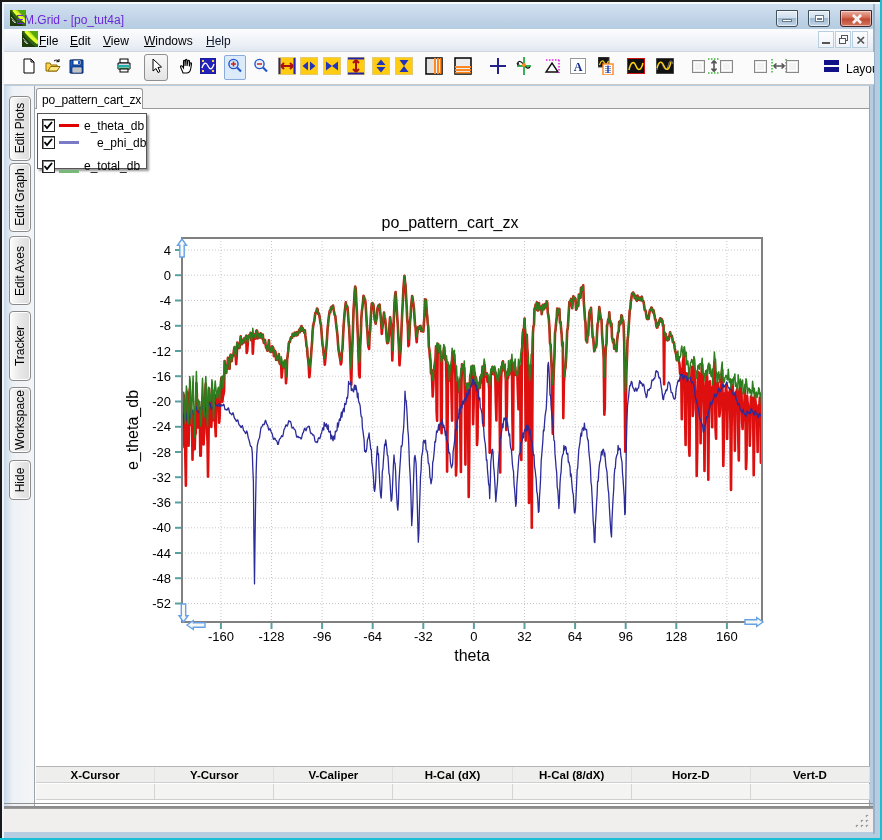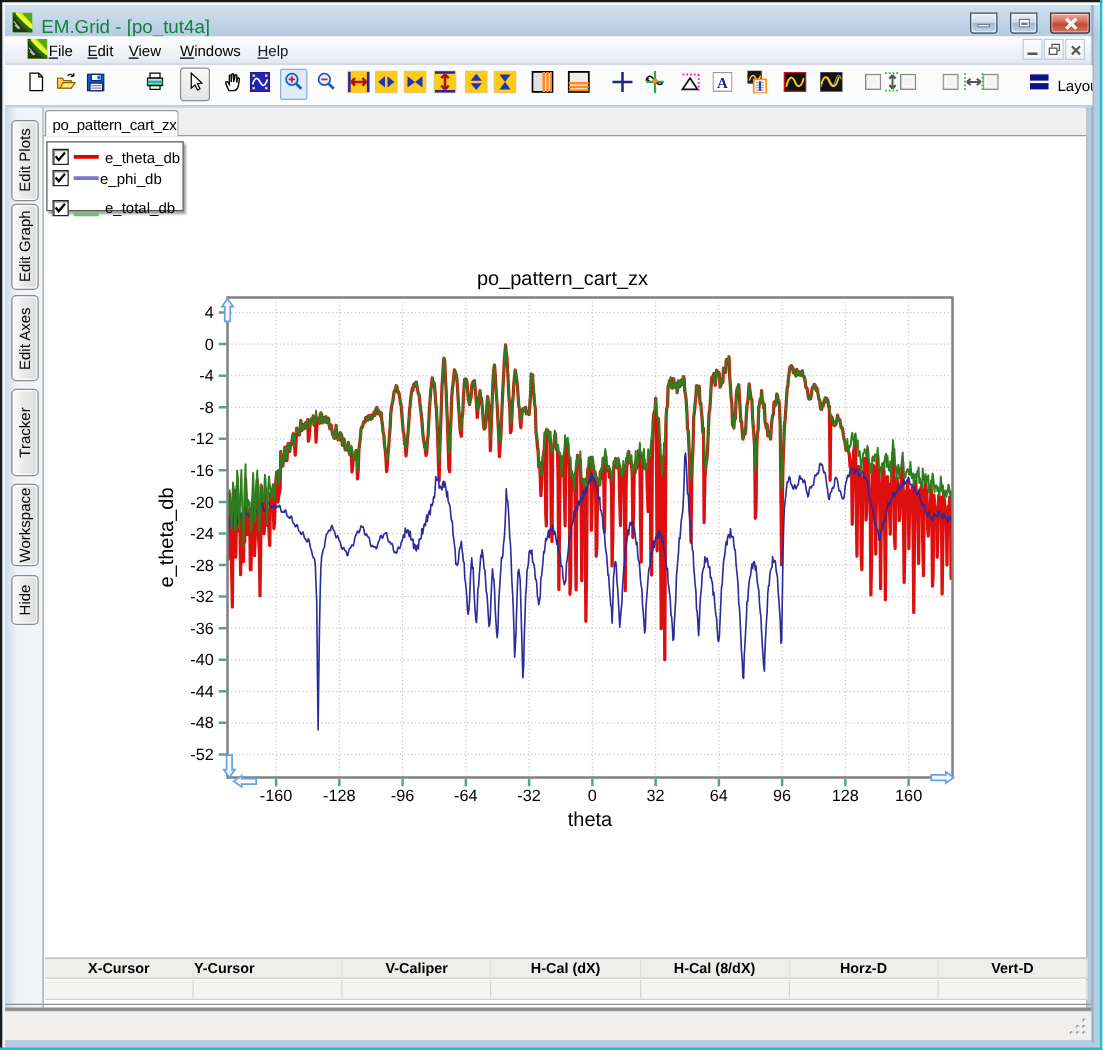--- a/index.html
+++ b/index.html
@@ -17,21 +17,21 @@
 <div class="abs" style="left:873px;top:4px;width:1.5px;height:830px;background:#9ab2c8"></div>
 
 <div class="abs" style="left:10px;top:10px"><svg width="16" height="16" viewBox="0 0 16 16">
       <rect width="16" height="16" fill="#56a80e"></rect>
       <path d="M0 16 L0 0 L2 0 C6 8 10 12 16 15 L16 16 Z" fill="#1c3c0c"></path>
       <path d="M1.5 0 C6 6 10 10 16 13.5 L16 16 L14 16 C9 13 4 8 0 1 L0 0 Z" fill="#2f6212"></path>
       <path d="M3.5 0 C8 5 12 9 16 12" fill="none" stroke="#e8ff30" stroke-width="3"></path>
       <path d="M6.5 0 C10.5 4.5 13.5 8 16 10.2" fill="none" stroke="#cdf02a" stroke-width="1.1"></path>
       <path d="M1 7 L6 13 M2 10 L5 13" stroke="#cccccc" stroke-width="0.9"></path>
     </svg></div>
-<div class="abs" style="left:33px;top:13px;font-size:15px;color:#15803d">EM.Grid - [po_tut4a]</div>
+<div class="abs" style="left:16px;top:13px;font-size:12px;color:#6d28d9">EM.Grid - [po_tut4a]</div>
 <div style="position:absolute;left:776px;top:10px;width:22px;height:17px;border:1px solid #40515e;border-radius:0 0 3px 3px;background:linear-gradient(#e6eef6 0%,#cfdeee 45%,#9fb9d2 50%,#c3d6e8 100%);box-shadow:inset 0 0 0 1px rgba(255,255,255,.6)">
     <div style="position:absolute;left:5px;top:8px;width:10px;height:3px;background:#fff;border:1px solid #6a7a88"></div>
   </div>
 <div style="position:absolute;left:808px;top:10px;width:22px;height:17px;border:1px solid #40515e;border-radius:0 0 3px 3px;background:linear-gradient(#e6eef6 0%,#cfdeee 45%,#9fb9d2 50%,#c3d6e8 100%);box-shadow:inset 0 0 0 1px rgba(255,255,255,.6)">
     <div style="position:absolute;left:5.5px;top:4px;width:9px;height:7px;background:#fff;border:1px solid #6a7a88"></div>
     <div style="position:absolute;left:7.5px;top:6.5px;width:5px;height:2.5px;background:#fff;border:1px solid #6a7a88"></div>
   </div>
 <div style="position:absolute;left:840px;top:10px;width:32px;height:17px;border:1px solid #40252a;border-radius:0 0 3px 3px;background:linear-gradient(#e8b0a2 0%,#d9705a 40%,#c04a33 55%,#d4765f 100%);box-shadow:inset 0 0 0 1px rgba(255,255,255,.45)"><svg width="32" height="17" viewBox="0 0 32 17">
       <path d="M12 4 L20 12 M20 4 L12 12" stroke="#fff" stroke-width="2.6"></path>
       <path d="M12 4 L20 12 M20 4 L12 12" stroke="#eee" stroke-width="1.4"></path>
@@ -357,35 +357,35 @@
       <span style="display:inline-block;width:20px;height:3px;background:#e00000;margin-left:4px"></span>
       <span style="font-size:12px;color:#000;margin-left:5px;white-space:nowrap">e_theta_db</span>
     </div>
     <div style="position:absolute;left:4px;top:21px;height:15px;display:flex;align-items:center">
       <span style="display:inline-block;width:13px;height:13px;background:#fff;border:1px solid #222;box-shadow:inset 1px 1px 0 #888;position:relative;vertical-align:middle">
         <svg width="13" height="13" viewBox="0 0 13 13" style="position:absolute;left:-1px;top:-1px">
           <path d="M2.5 6 L5 9 L10 3" fill="none" stroke="#000" stroke-width="1.8"></path>
         </svg>
       </span>
       <span style="display:inline-block;width:20px;height:3px;background:#7a7ac8;margin-left:4px"></span>
-      <span style="font-size:12px;color:#000;margin-left:1px;white-space:nowrap">e_phi_db</span>
+      <span style="font-size:12px;color:#000;margin-left:18px;white-space:nowrap">e_phi_db</span>
     </div>
     <div style="position:absolute;left:4px;top:44px;height:15px;display:flex;align-items:flex-end">
       <span style="display:inline-block;width:13px;height:13px;background:#fff;border:1px solid #222;box-shadow:inset 1px 1px 0 #888;position:relative;vertical-align:middle">
         <svg width="13" height="13" viewBox="0 0 13 13" style="position:absolute;left:-1px;top:-1px">
           <path d="M2.5 6 L5 9 L10 3" fill="none" stroke="#000" stroke-width="1.8"></path>
         </svg>
       </span>
       <span style="display:inline-block;width:20px;height:3px;background:#7ab87a;margin-left:4px"></span>
       <span style="font-size:12px;color:#000;margin-left:5px;white-space:nowrap">e_total_db</span>
     </div>
   </div>
 <div style="position:absolute;left:36px;top:766px;width:834px;height:17px;background:#eeeeec;border-top:1px solid #b5b5b5;border-bottom:1px solid #cfcfcf;display:flex">
     <div style="flex:1;text-align:center;font-size:11.5px;font-weight:bold;color:#000;line-height:16px;border-right:1px solid #e0e0de">X-Cursor</div>
-    <div style="flex:1;text-align:left;font-size:11.5px;font-weight:bold;color:#000;line-height:16px;border-right:1px solid #e0e0de">Y-Cursor</div>
+    <div style="flex:1;text-align:center;font-size:11.5px;font-weight:bold;color:#000;line-height:16px;border-right:1px solid #e0e0de">Y-Cursor</div>
     <div style="flex:1;text-align:center;font-size:11.5px;font-weight:bold;color:#000;line-height:16px;border-right:1px solid #e0e0de">V-Caliper</div>
     <div style="flex:1;text-align:center;font-size:11.5px;font-weight:bold;color:#000;line-height:16px;border-right:1px solid #e0e0de">H-Cal (dX)</div>
     <div style="flex:1;text-align:center;font-size:11.5px;font-weight:bold;color:#000;line-height:16px;border-right:1px solid #e0e0de">H-Cal (8/dX)</div>
     <div style="flex:1;text-align:center;font-size:11.5px;font-weight:bold;color:#000;line-height:16px;border-right:1px solid #e0e0de">Horz-D</div>
     <div style="flex:1;text-align:center;font-size:11.5px;font-weight:bold;color:#000;line-height:16px;border-right:1px solid #e0e0de">Vert-D</div>
   </div>
 <div style="position:absolute;left:36px;top:784px;width:834px;height:16px;background:#f4f4f2;border-bottom:1px solid #cfcfcf;display:flex">
     <div style="flex:1;border-right:1px solid #d5d5d3"></div>
     <div style="flex:1;border-right:1px solid #d5d5d3"></div>
     <div style="flex:1;border-right:1px solid #d5d5d3"></div>

